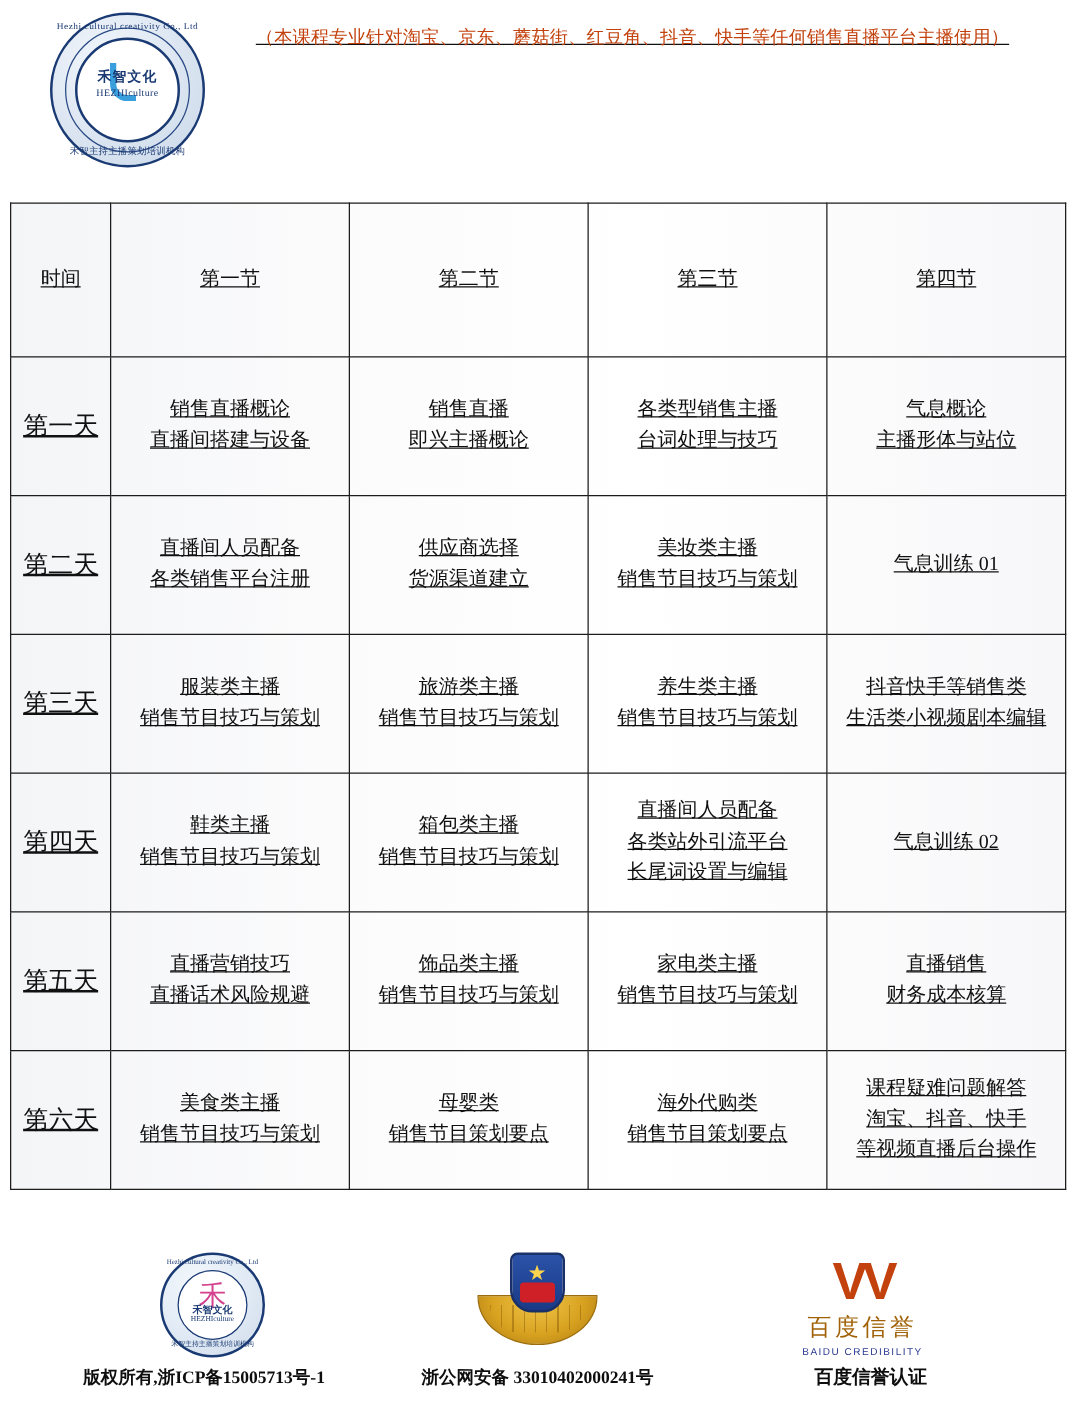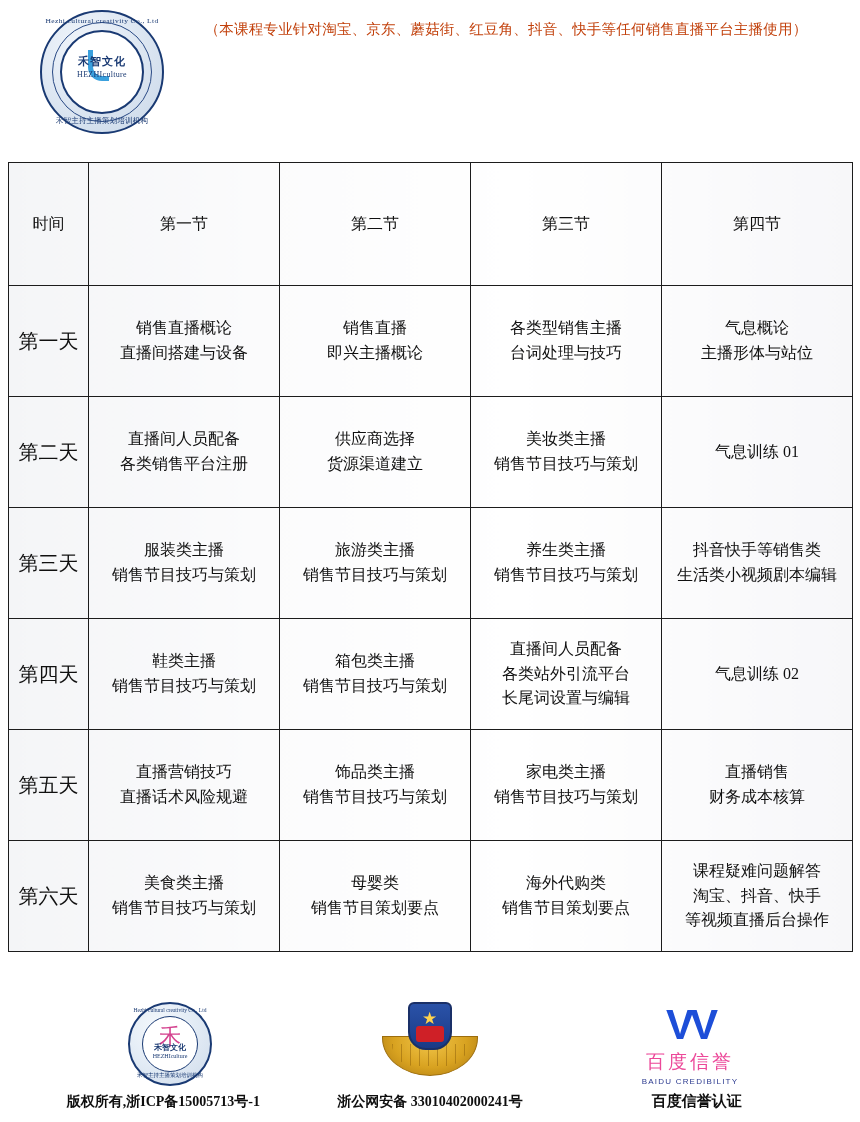--- a/index.html
+++ b/index.html
@@ -13,20 +13,21 @@
     font-family: "Liberation Serif", "DejaVu Serif", serif;
     color: #111111;
     position: relative;
     overflow: hidden;
   }
   .page {
     width: 860px;
     height: 1122px;
     position: relative;
     box-sizing: border-box;
+    text-decoration: underline;
   }
 
   
   .header {
     display: flex;
     align-items: flex-start;
     padding: 6px 14px 0 14px;
     height: 140px;
     box-sizing: border-box;
   }
@@ -294,28 +295,28 @@
 
   
   .baidu-mark {
     width: 170px;
     margin: 0 auto;
     text-align: center;
   }
   .baidu-v {
     font-size: 42px;
     line-height: 44px;
-    color: #1d4ed8;
+    color: #c2410c;
     font-weight: bold;
     letter-spacing: -4px;
     font-family: "Liberation Sans", sans-serif;
   }
   .baidu-cn {
     font-size: 19px;
-    color: #ec4899;
+    color: #a16207;
     letter-spacing: 3px;
     margin-top: 2px;
     font-family: "Liberation Sans", sans-serif;
   }
   .baidu-en {
     font-size: 8px;
     color: #2b3a8f;
     letter-spacing: 1.2px;
     margin-top: 2px;
     font-family: "Liberation Sans", sans-serif;

